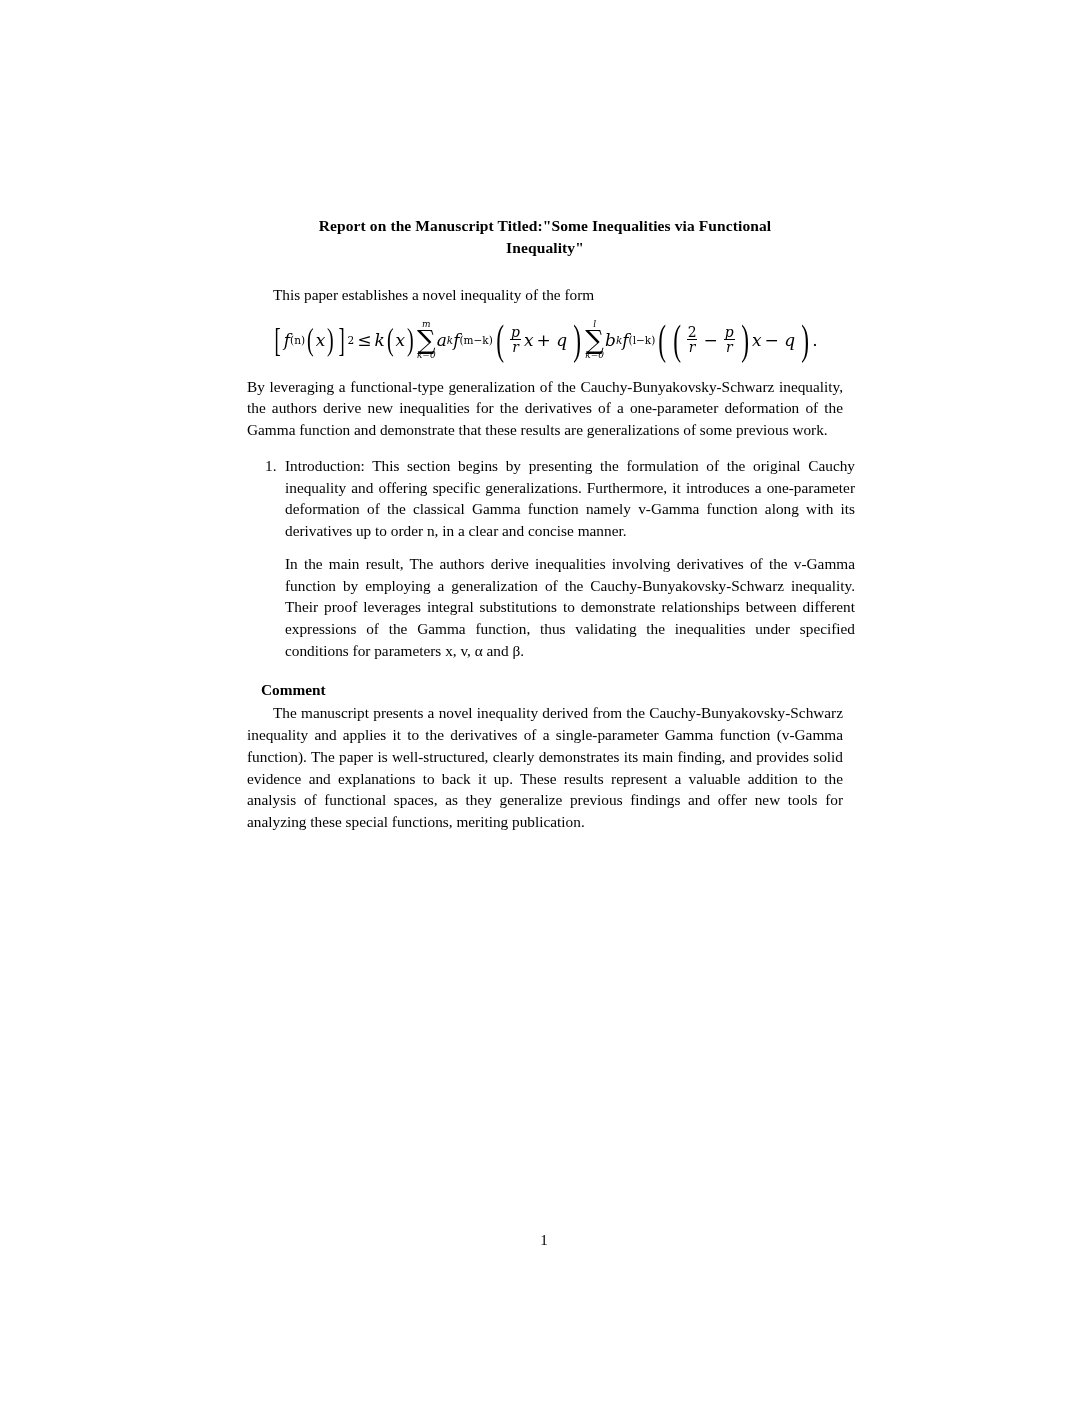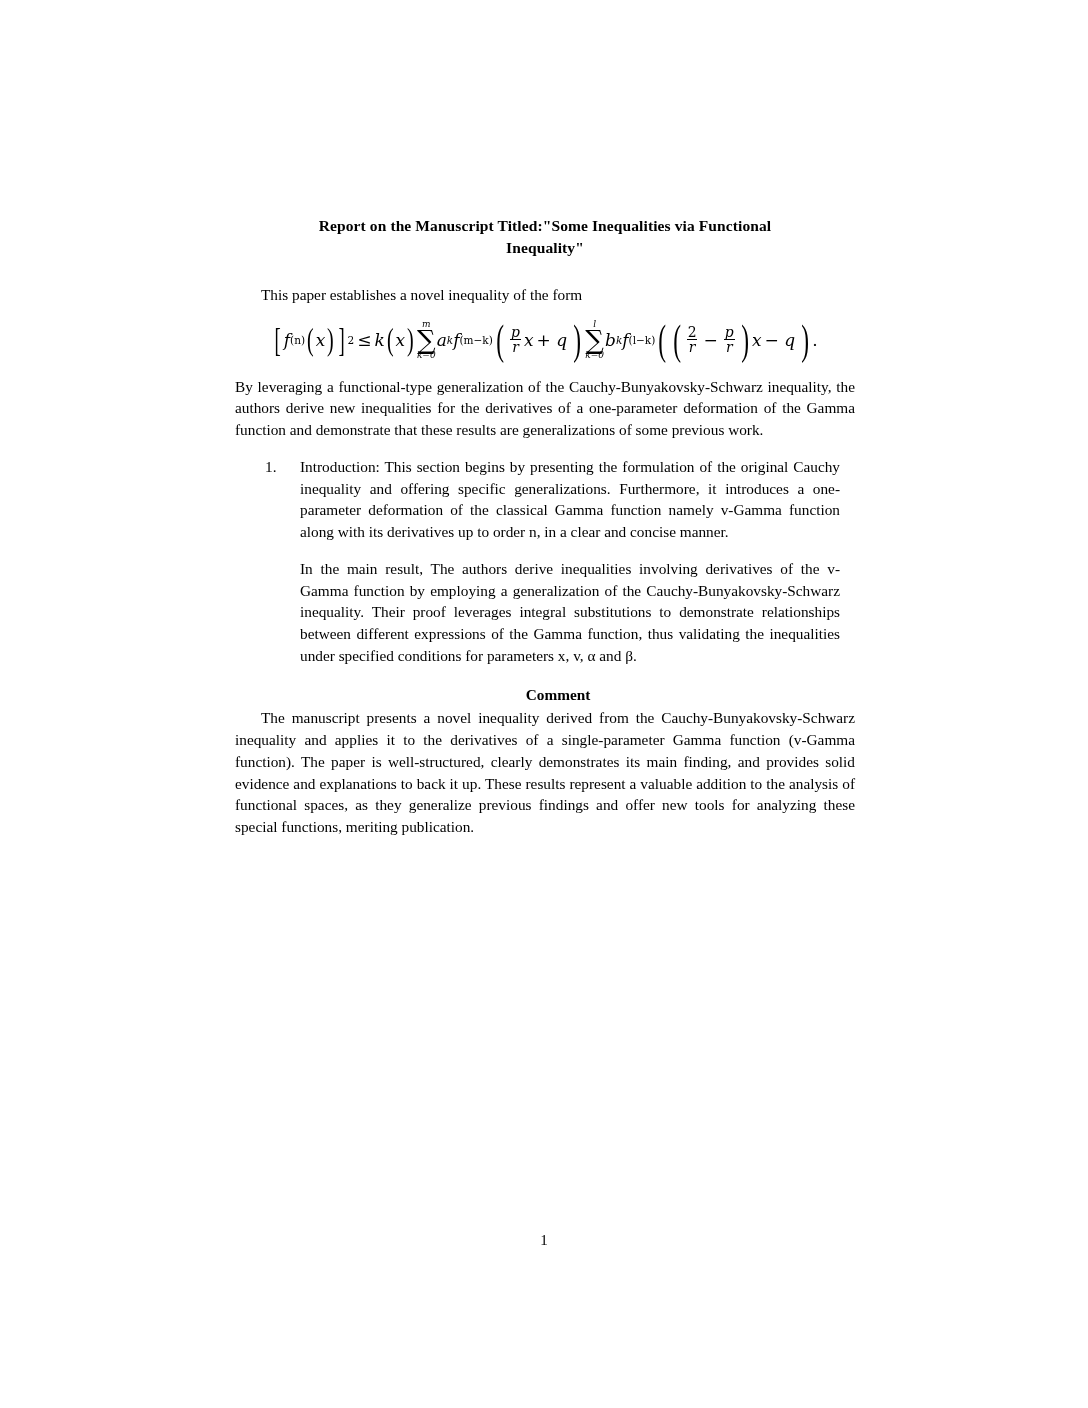--- a/index.html
+++ b/index.html
@@ -30,21 +30,21 @@
   .title {
     text-align: center;
     font-weight: bold;
     font-size: 15.5px;
     line-height: 1.45;
     margin: 0 0 24px 0;
     letter-spacing: 0.1px;
   }
   .title .line { display: block; }
   p {
-    margin: 0;
+    margin: 12px;
     font-size: 15.3px;
     line-height: 1.42;
     text-align: justify;
   }
   .indent { text-indent: 26px; }
   .para-gap { margin-top: 9px; }
 
   
   .formula {
     margin: 14px 0 16px 0;
@@ -116,28 +116,27 @@
     font-size: 15.3px;
     line-height: 1.42;
     text-align: justify;
   }
   ol.numlist > li::before {
     content: counter(item) ".";
     position: absolute;
     left: 0;
     top: 0;
   }
-  ol.numlist > li p { margin: 15px; }
+  ol.numlist > li p { margin: 0; }
   ol.numlist > li p + p { margin-top: 11px; }
 
   .comment-head {
     font-weight: bold;
     font-size: 15.3px;
     margin: 20px 0 0 26px;
-    text-align: center;
   }
   .comment-body { margin-top: 3px; }
 
   .pagenum {
     position: absolute;
     left: 0;
     top: 1232px;
     width: 1088px;
     text-align: center;
     font-size: 15px;

